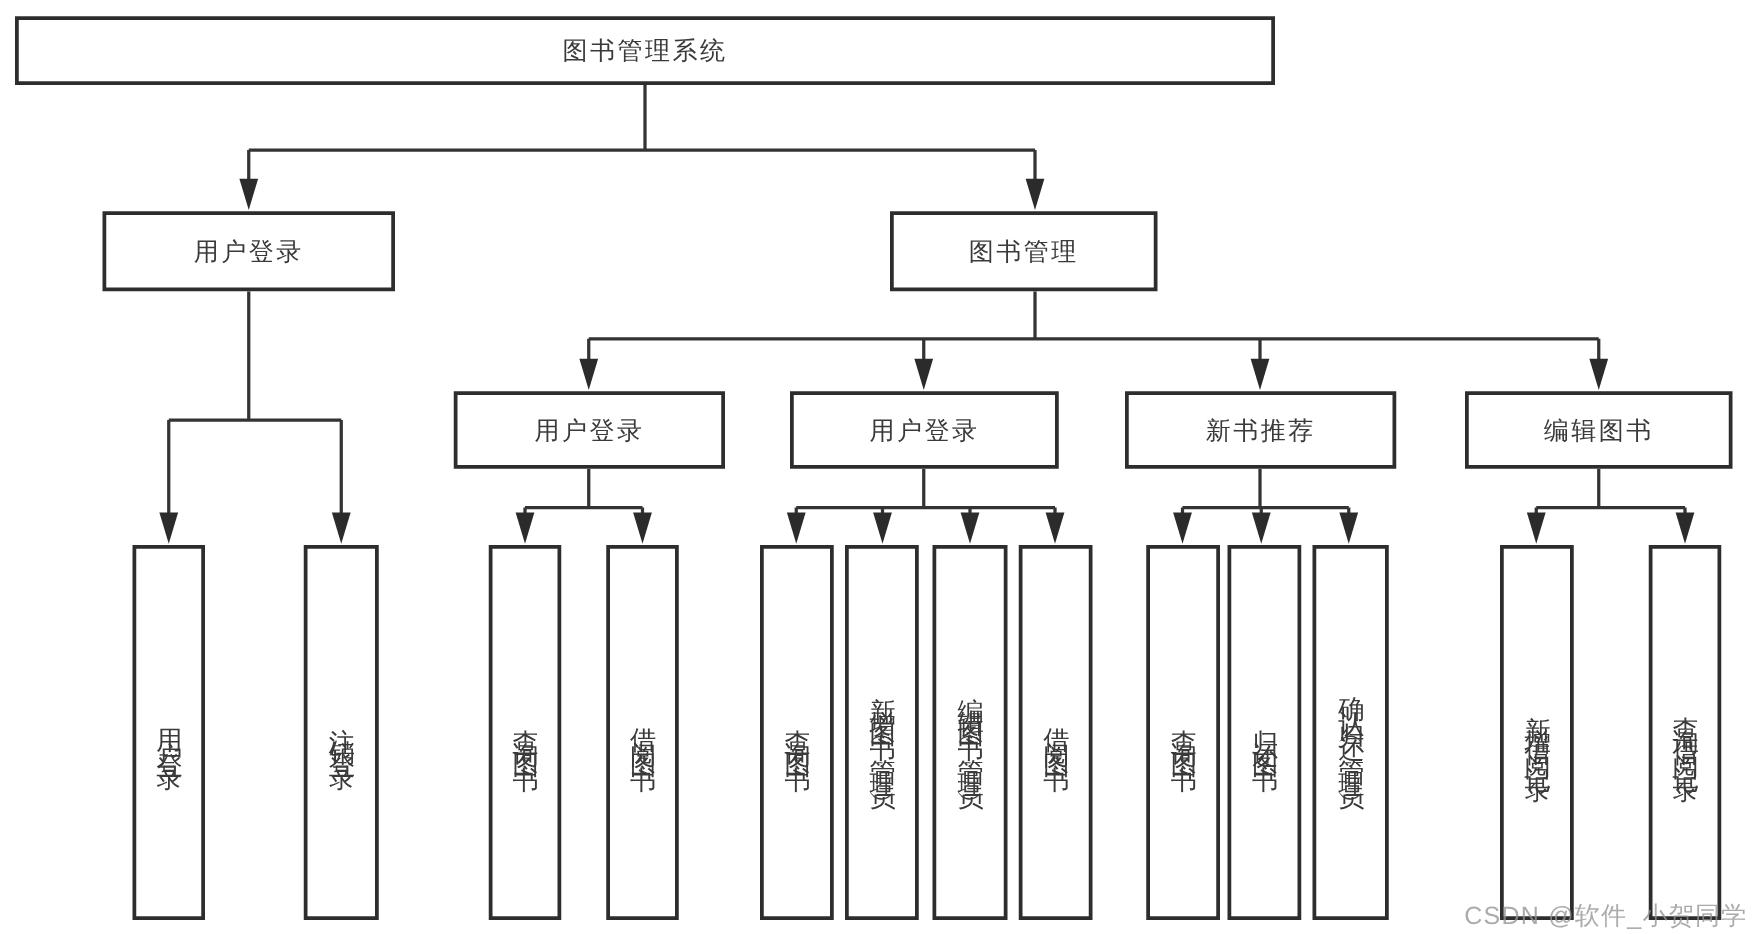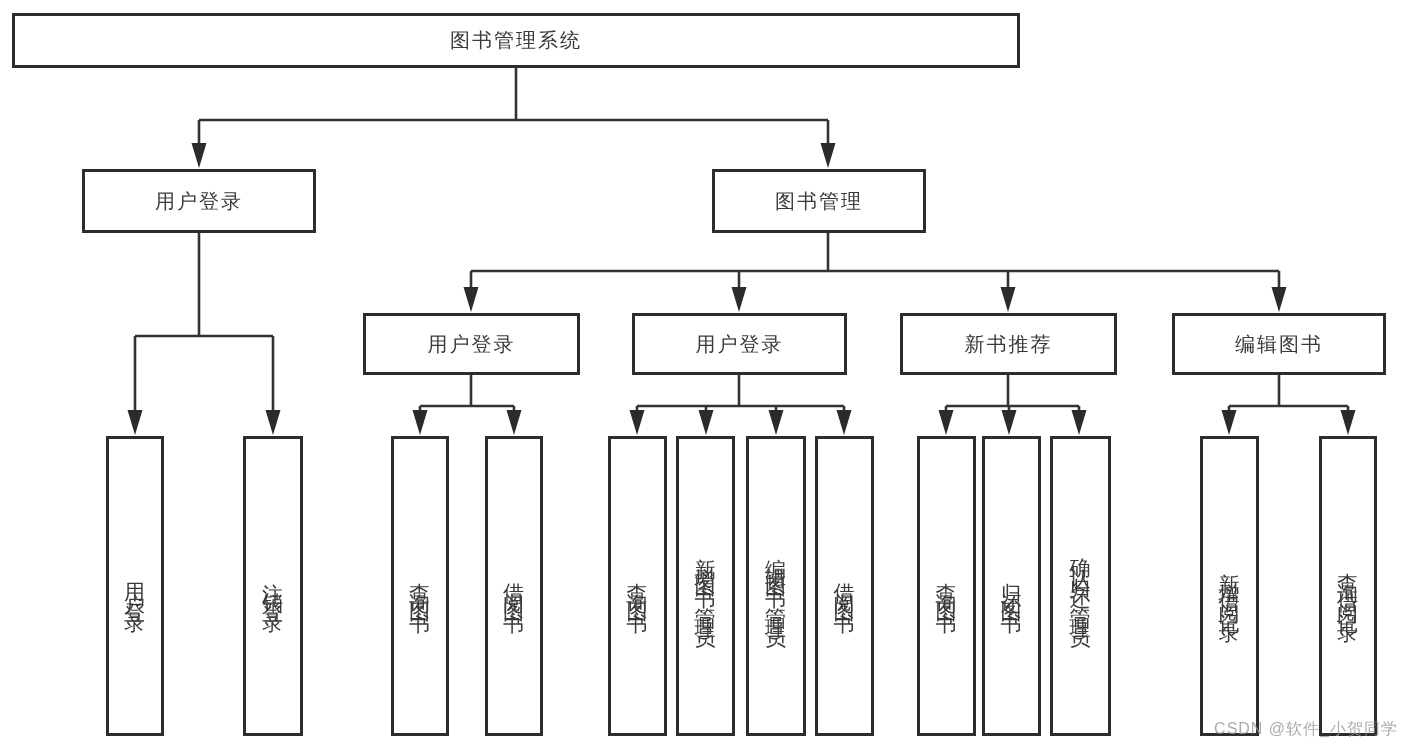--- a/index.html
+++ b/index.html
@@ -29,21 +29,21 @@
   .node.v .label{
     writing-mode:vertical-rl;
     text-orientation:mixed;
     font-size:21px;
     line-height:1;
     letter-spacing:10px;
   }
   #watermark{
     position:absolute;
     right:7px;top:719px;
-    font-size:16px;
+    font-size:20px;
     letter-spacing:1px;
     color:rgba(148,148,148,0.78);
     white-space:nowrap;
     z-index:30;
   }
   .node{z-index:10;}
 </style>
 </head>
 <body>
 

